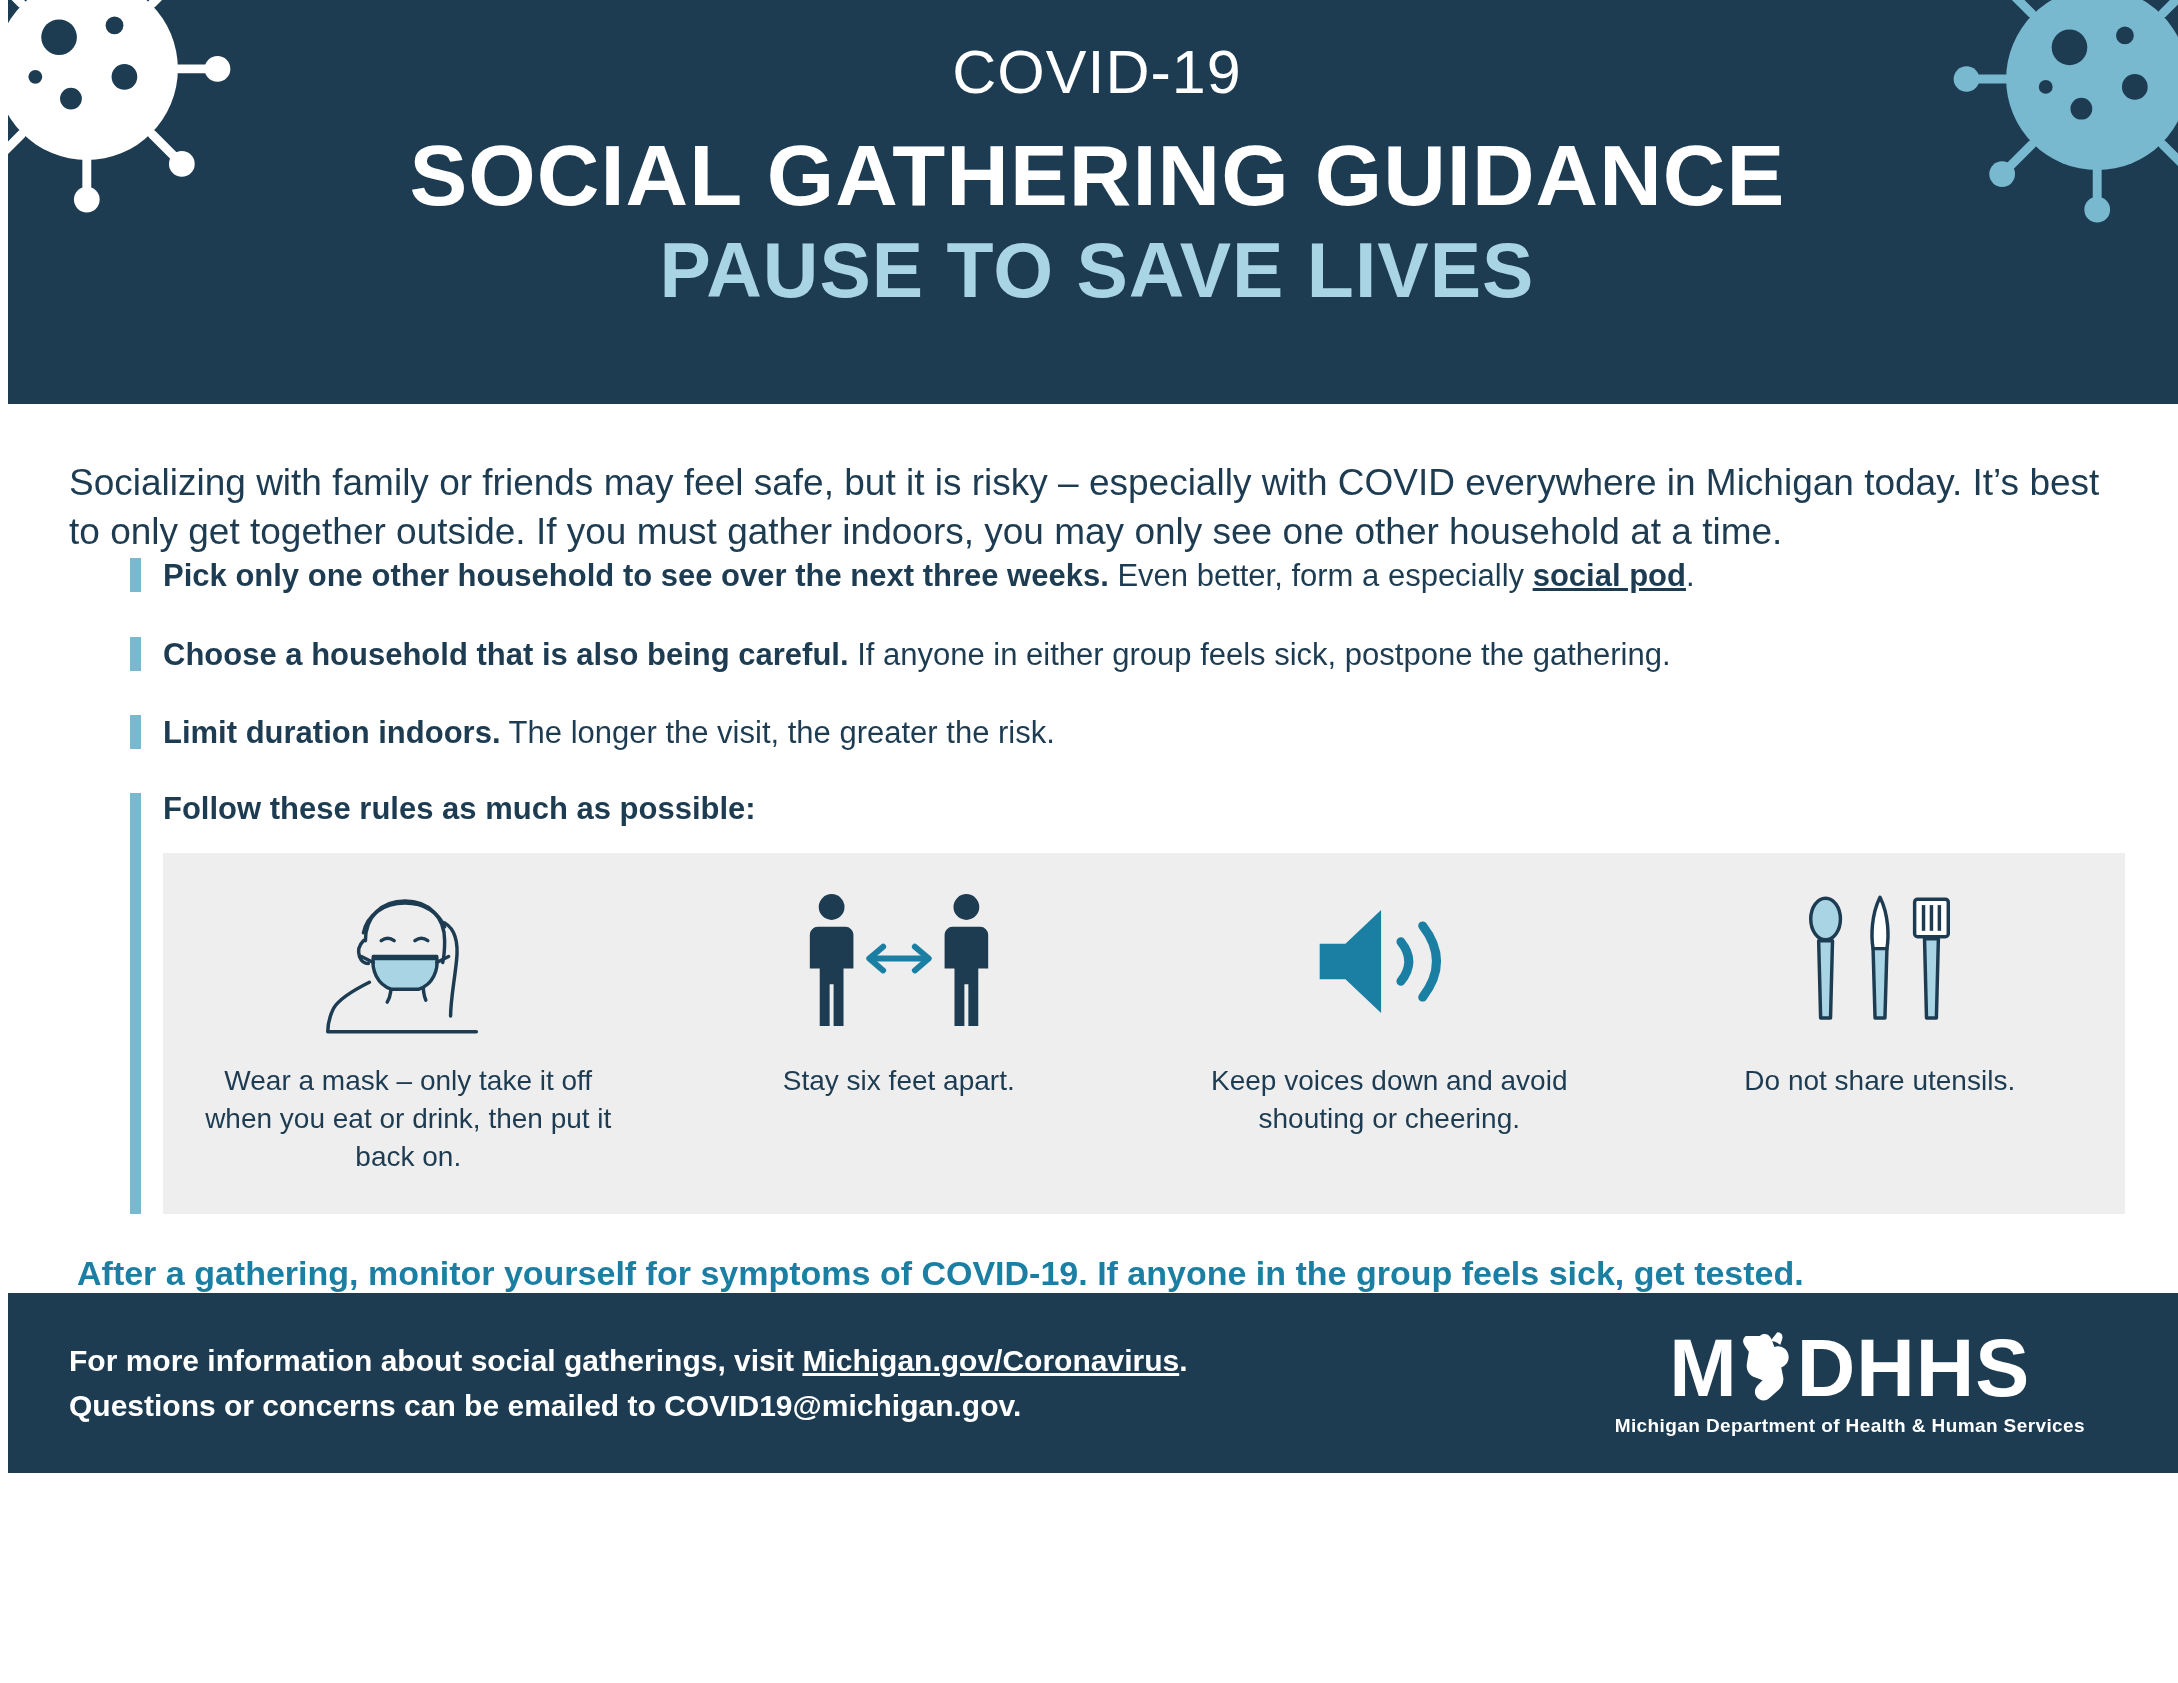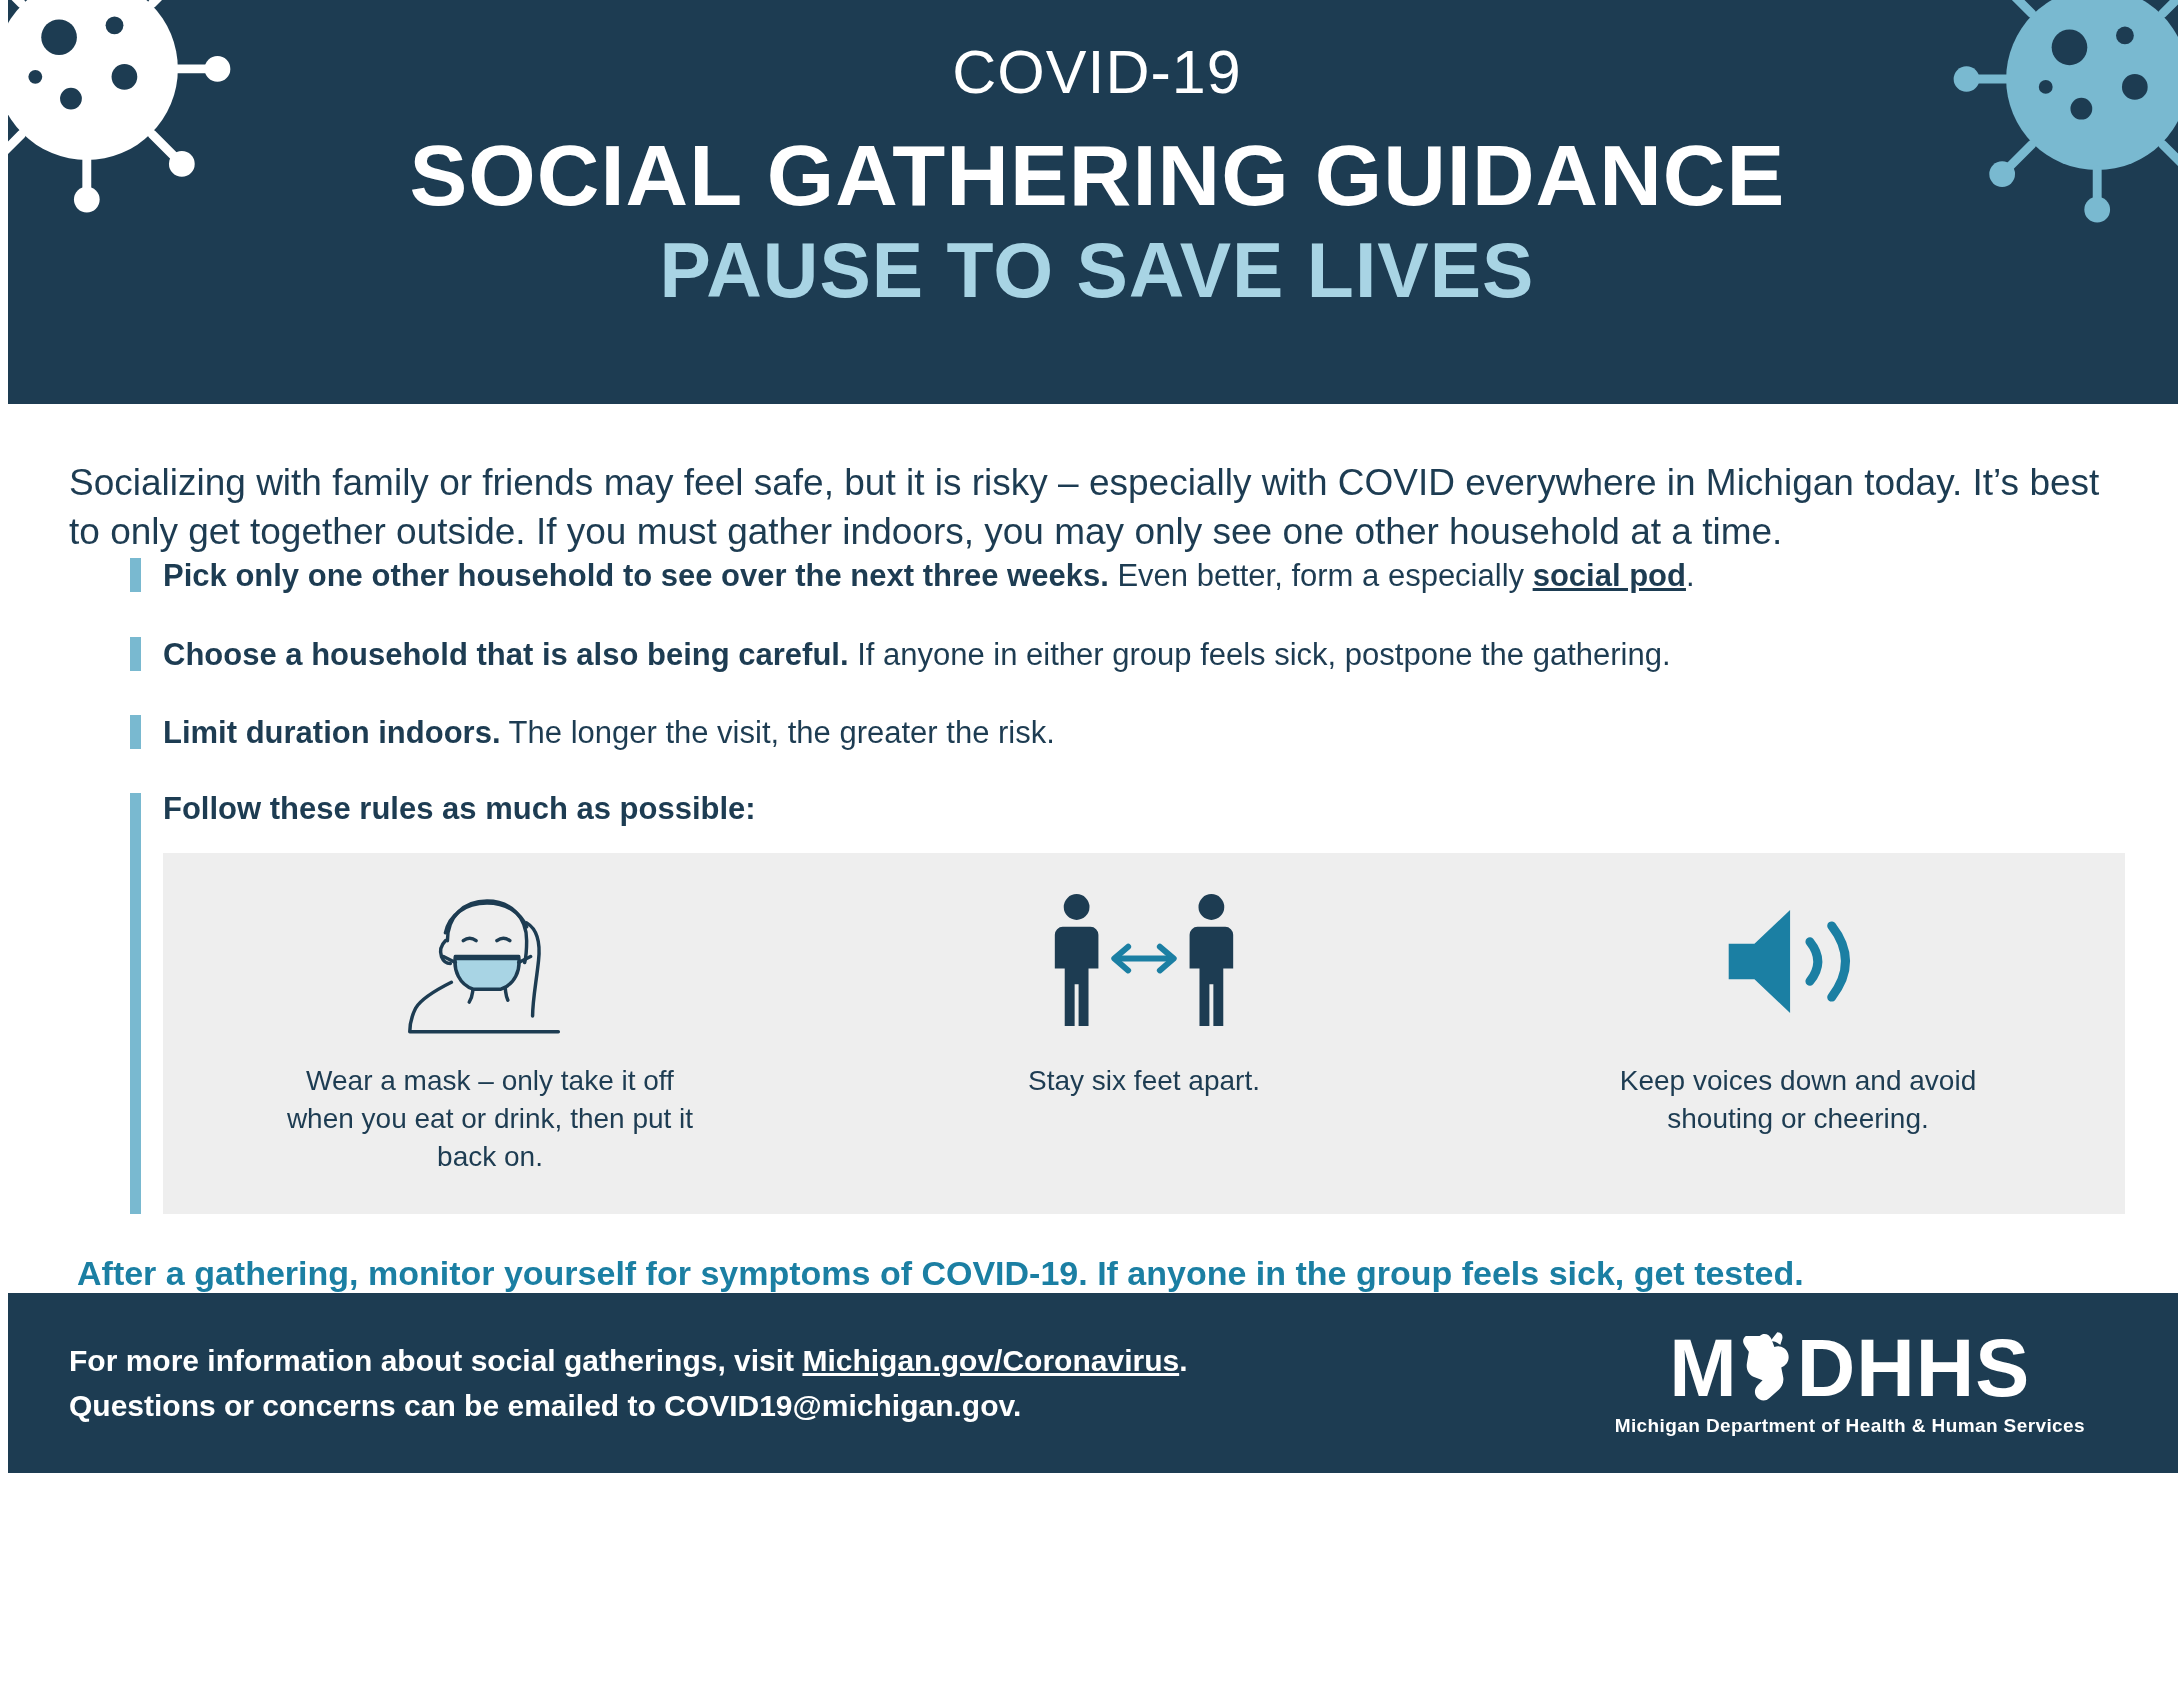--- a/index.html
+++ b/index.html
@@ -364,20 +364,46 @@
                 <path d="M30 52 h26 L92 18 v104 L56 88 H30 z" fill="#1b7fa3"></path>
                 <g fill="none" stroke="#1b7fa3" stroke-width="9" stroke-linecap="round">
                   <path d="M112 50 q16 20 0 40"></path>
                   <path d="M134 34 q28 36 0 72"></path>
                 </g>
               </svg>
             </div>
             <div class="rule-caption">Keep voices down and avoid shouting or cheering.</div>
           </div>
 
+          <div class="rule-item">
+            <div class="rule-icon">
+              <svg width="188" height="149" viewBox="0 0 190 150">
+                <g stroke="#1d3c52" stroke-width="3.5" fill="#a8d4e4" stroke-linejoin="round">
+                  <ellipse cx="40" cy="32" rx="15" ry="21"></ellipse>
+                  <path d="M33 54 h14 l-2 78 h-10 z"></path>
+                </g>
+                <g stroke="#1d3c52" stroke-width="3.5" fill="#ffffff" stroke-linejoin="round">
+                  <path d="M95 10 c9 18 9 40 7 52 h-14 c-2 -12 -2 -34 7 -52 z"></path>
+                </g>
+                <g stroke="#1d3c52" stroke-width="3.5" fill="#a8d4e4" stroke-linejoin="round">
+                  <path d="M88 62 h14 l-2 70 h-10 z"></path>
+                </g>
+                <g stroke="#1d3c52" stroke-width="3.5" fill="#ffffff" stroke-linejoin="round">
+                  <rect x="130" y="12" width="34" height="38" rx="3"></rect>
+                  <line x1="139" y1="18" x2="139" y2="44"></line>
+                  <line x1="147" y1="18" x2="147" y2="44"></line>
+                  <line x1="155" y1="18" x2="155" y2="44"></line>
+                </g>
+                <g stroke="#1d3c52" stroke-width="3.5" fill="#a8d4e4" stroke-linejoin="round">
+                  <path d="M140 52 h14 l-2 80 h-10 z"></path>
+                </g>
+              </svg>
+            </div>
+            <div class="rule-caption">Do not share utensils.</div>
+          </div>
 
         </div>
       </div>
     </div>
 
     <div class="closing">After a gathering, monitor yourself for symptoms of COVID-19. If anyone in the group feels sick, get tested.</div>
   </div>
 
   <div class="footer">
     <div class="footer-text">

